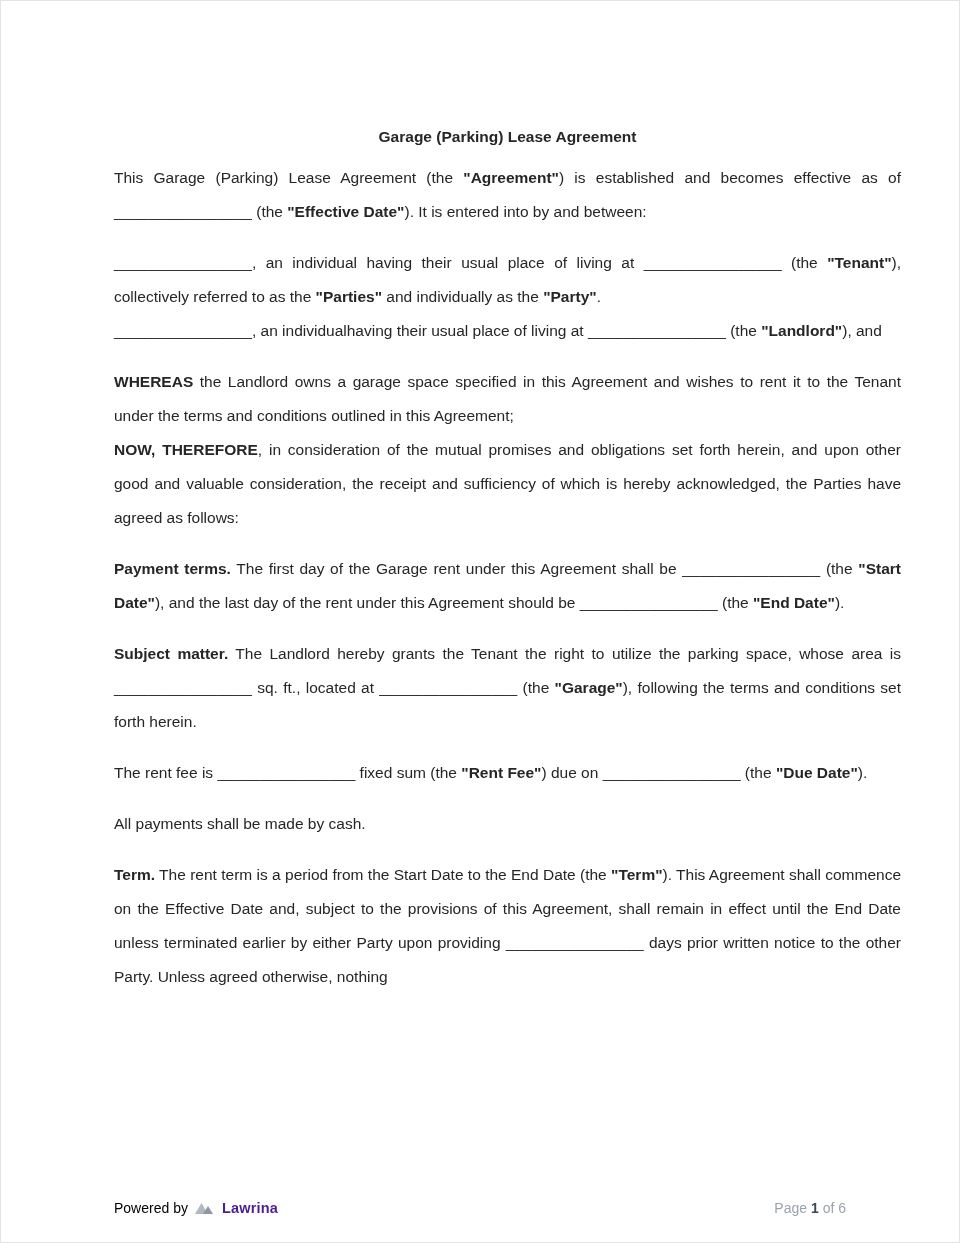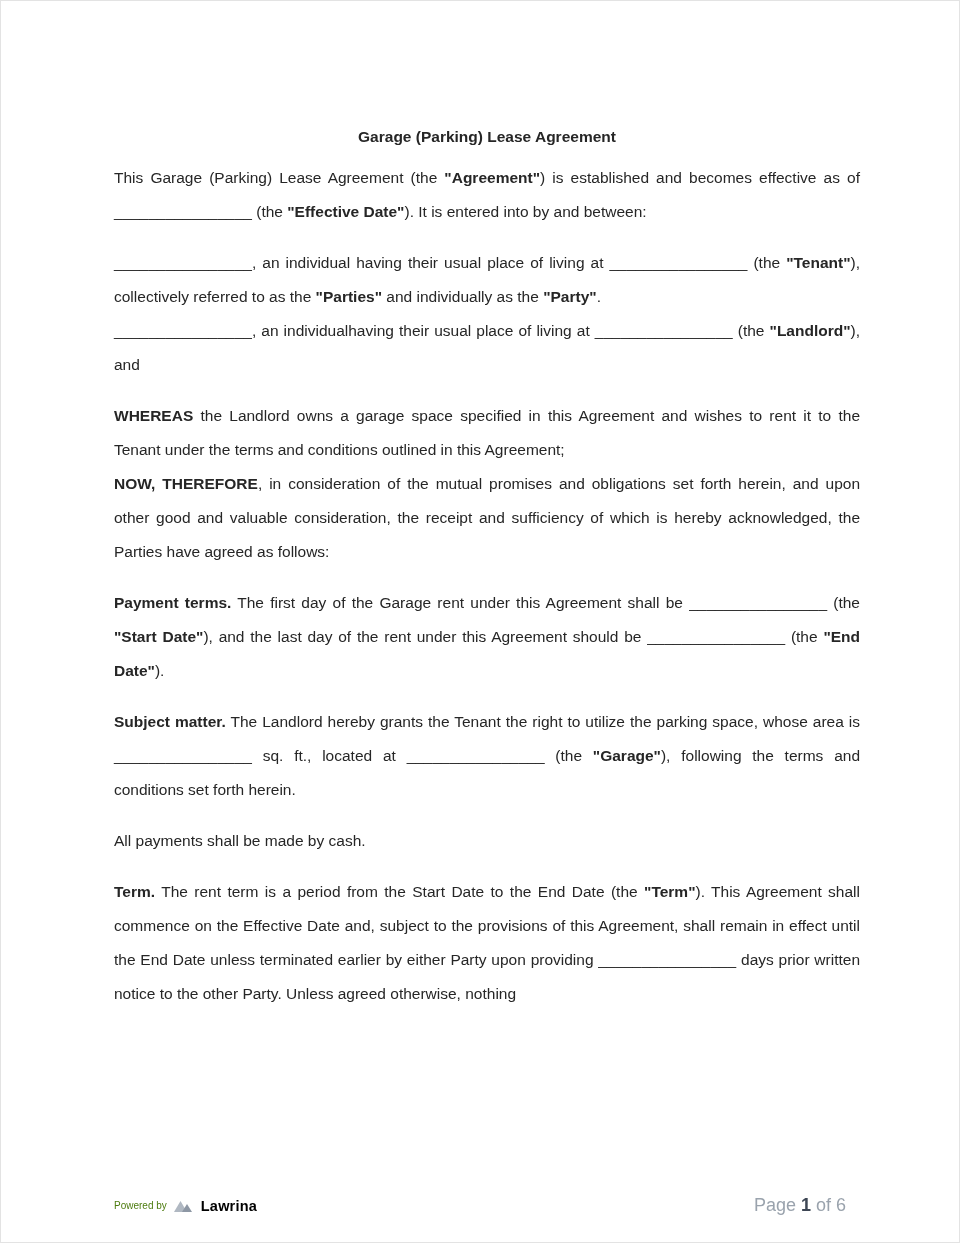--- a/index.html
+++ b/index.html
@@ -12,21 +12,21 @@
     width: 960px;
     height: 1243px;
     box-sizing: border-box;
     border: 1px solid #e3e3e3;
     background: #ffffff;
     font-family: "Liberation Sans", sans-serif;
     color: #262626;
     overflow: hidden;
   }
   .content {
-    padding: 126px 99px 0 113px;
+    padding: 126px 58px 0 113px;
   }
   .doc-title {
     text-align: center;
     font-weight: bold;
     font-size: 15.5px;
     line-height: 20px;
     margin: 0 0 14px 0;
     color: #262626;
   }
   p.para {
@@ -55,36 +55,36 @@
     align-items: center;
     font-size: 13px;
   }
   .powered {
     display: flex;
     align-items: center;
     gap: 6px;
     color: #b4bac2;
   }
   .powered-label {
-    font-size: 10px;
-    color: #4d7c0f;
+    font-size: 14px;
+    color: #000000;
   }
   .brand-logo {
     display: inline-flex;
     align-items: flex-end;
   }
   .brand-name {
     font-size: 14.5px;
     font-weight: bold;
-    color: #000000;
+    color: #4c1d95;
     letter-spacing: 0.2px;
   }
   .page-indicator {
     color: #9aa3ad;
-    font-size: 18px;
+    font-size: 14px;
   }
   .page-indicator .num {
     color: #3d4654;
     font-weight: bold;
   }
 </style>
 </head>
 <body>
 
 <div class="page">
@@ -101,20 +101,21 @@
 
     <div class="group">
       <p class="para"><span class="b">WHEREAS</span><span> the Landlord owns a garage space specified in this Agreement and wishes to rent it to the Tenant under the terms and conditions outlined in this Agreement;</span></p>
       <p class="para"><span class="b">NOW, THEREFORE</span><span>, in consideration of the mutual promises and obligations set forth herein, and upon other good and valuable consideration, the receipt and sufficiency of which is hereby acknowledged, the Parties have agreed as follows:</span></p>
     </div>
 
     <p class="para"><span class="b">Payment terms.</span><span> The first day of the Garage rent under this Agreement shall be ________________ (the </span><span class="b">"Start Date"</span><span>), and the last day of the rent under this Agreement should be ________________ (the </span><span class="b">"End Date"</span><span>).</span></p>
 
     <p class="para"><span class="b">Subject matter.</span><span> The Landlord hereby grants the Tenant the right to utilize the parking space, whose area is ________________ sq. ft., located at ________________ (the </span><span class="b">"Garage"</span><span>), following the terms and conditions set forth herein.</span></p>
 
+    <p class="para"><span>The rent fee is ________________ fixed sum (the </span><span class="b">"Rent Fee"</span><span>) due on ________________ (the </span><span class="b">"Due Date"</span><span>).</span></p>
 
     <p class="para"><span>All payments shall be made by cash.</span></p>
 
     <p class="para"><span class="b">Term.</span><span> The rent term is a period from the Start Date to the End Date (the </span><span class="b">"Term"</span><span>). This Agreement shall commence on the Effective Date and, subject to the provisions of this Agreement, shall remain in effect until the End Date unless terminated earlier by either Party upon providing ________________ days prior written notice to the other Party. Unless agreed otherwise, nothing</span></p>
 
   </div>
 
   <div class="footer">
     <div class="powered">
       <span class="powered-label">Powered by</span>

